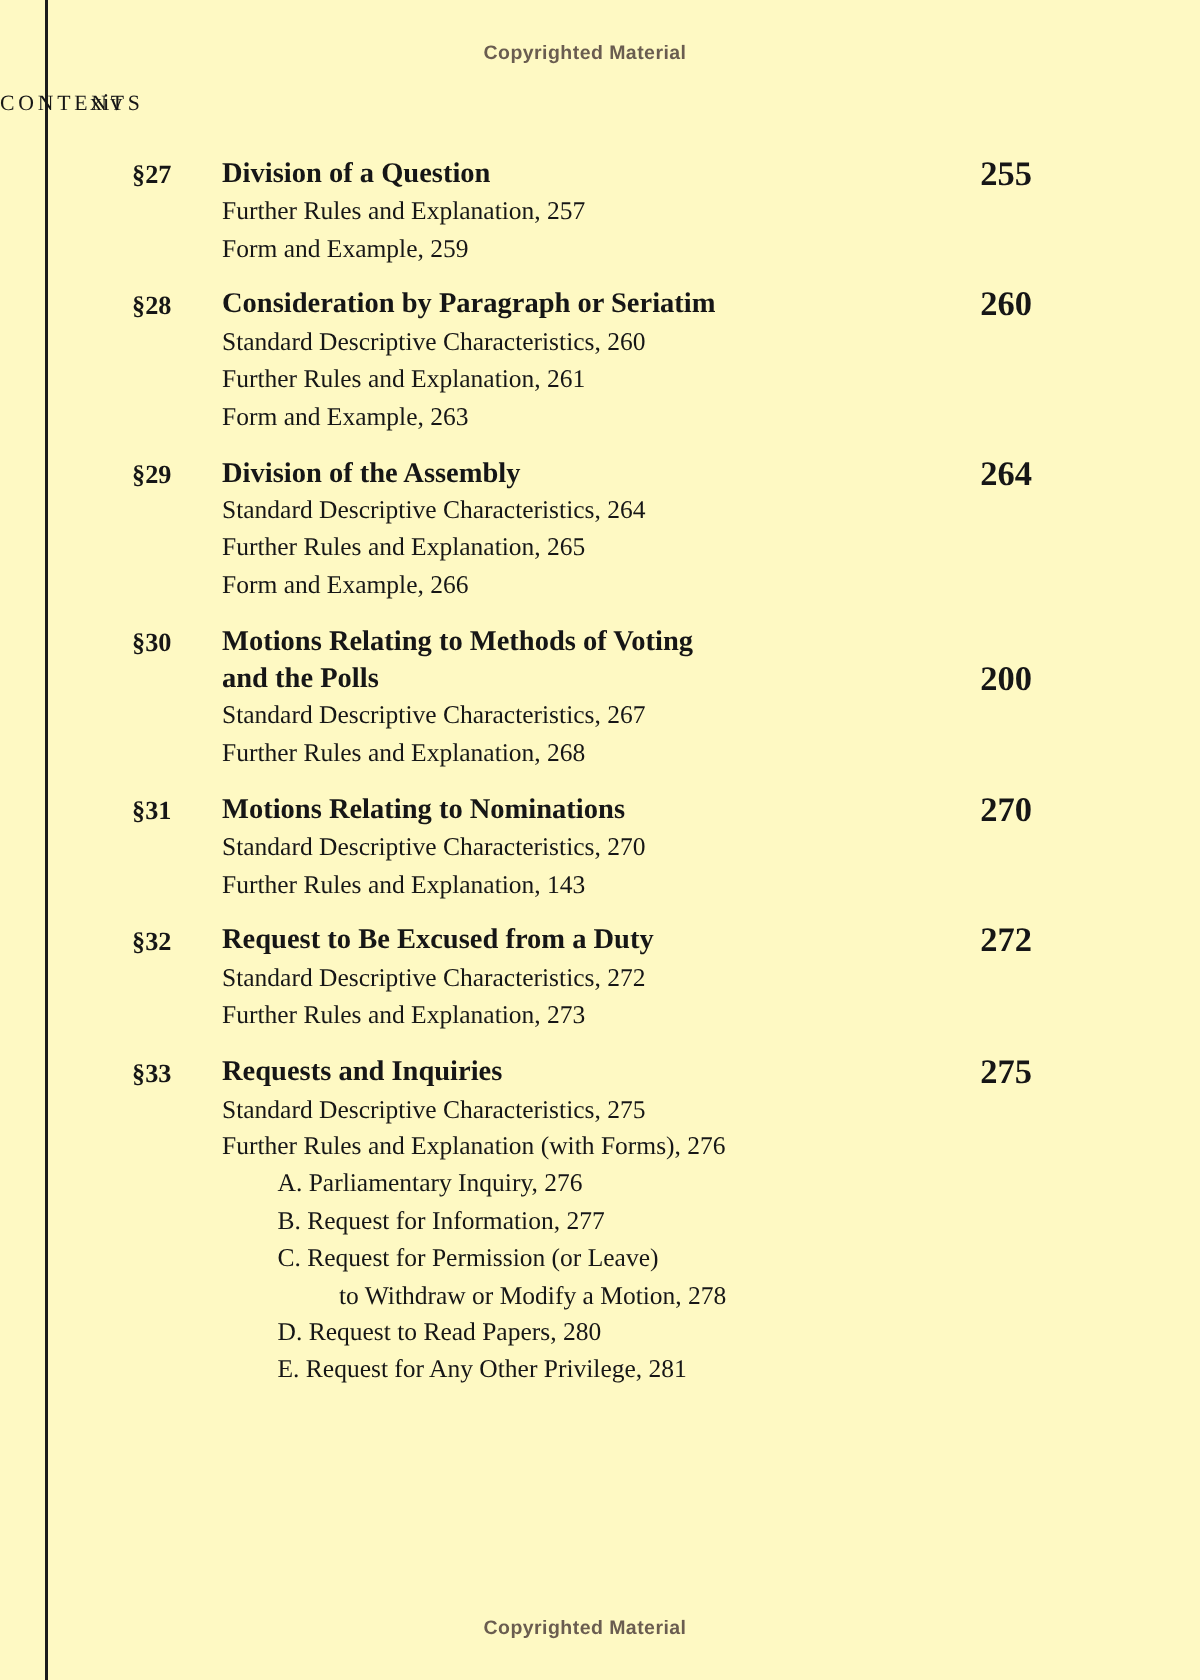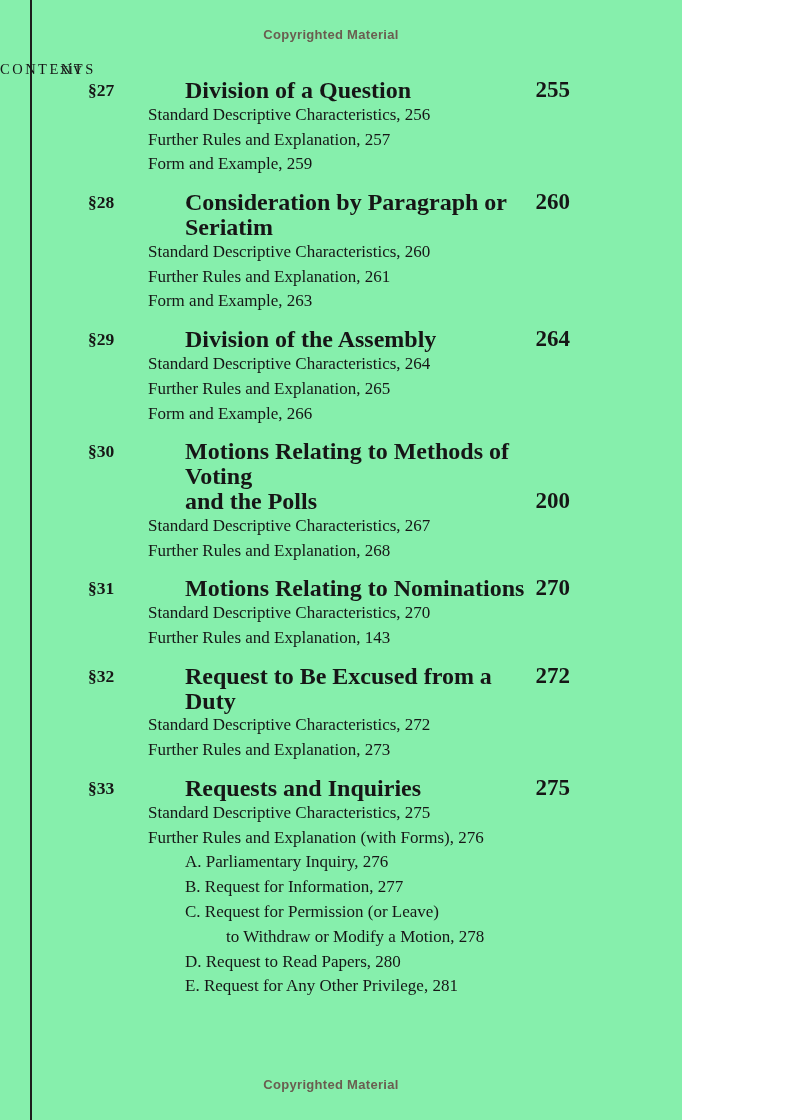--- a/index.html
+++ b/index.html
@@ -1,19 +1,19 @@
 <!DOCTYPE html>
 <html style="--ink: #161616; --notice: #6a5d50;"><head>
 <meta charset="utf-8">
 <style>
   html,body{margin:0;padding:0;background:#ffffff;}
   .page{
     position:relative;
-    width:682px;height:1120px;
-    background:#86efac;
+    width:800px;height:1120px;
+    background:#fef9c3;
     font-family:"Liberation Serif", serif;
     color:var(--ink,#161616);
     overflow:hidden;
   }
   .edge-line{
     position:absolute;left:30px;top:0;bottom:0;width:2px;
     background:#1c1c1c;
   }
   .notice{
     position:absolute;left:0;right:20px;text-align:center;
@@ -25,26 +25,26 @@
   .notice.bottom{top:1077px;}
   .folio{
     position:absolute;left:60px;top:60px;
     font-size:16px;letter-spacing:0.5px;
   }
   .contents-title{
     position:absolute;left:0;right:40px;top:61px;
     font-size:14.5px;letter-spacing:2.5px;
   }
   .toc{
-    position:absolute;left:88px;right:112px;top:78px;
+    position:absolute;left:88px;right:112px;top:104px;
   }
   .entry{margin-bottom:13px;}
   .row{display:flex;line-height:24.8px;font-size:17px;}
   .sec{flex:0 0 60px;font-weight:bold;font-size:17.5px;}
-  .title{flex:1;font-weight:bold;font-size:24px;margin-left:37px;}
+  .title{flex:1;font-weight:bold;font-size:19px;}
   .pg{font-weight:bold;font-size:23px;}
   .subtext{flex:1;font-size:17px;}
   .ind1{padding-left:37px;font-family:Liberation Serif, serif;}
   .ind2{padding-left:78px;}
 </style>
 </head>
 <body>
 
 <div class="page">
   <div class="edge-line"></div>
@@ -57,21 +57,20 @@
 
   <div class="toc">
       <div class="entry">
         <div class="row">
           <span class="sec">§27</span>
           <span class="title">Division of a Question</span>
           <span class="pg">255</span>
         </div>
         <div class="row">
           <span class="sec"></span>
-          <span class="subtext ind0">Standard Descriptive Characteristics, 256</span>
         </div>
         <div class="row">
           <span class="sec"></span>
           <span class="subtext ind0">Further Rules and Explanation, 257</span>
         </div>
         <div class="row">
           <span class="sec"></span>
           <span class="subtext ind0">Form and Example, 259</span>
         </div>
       </div>

